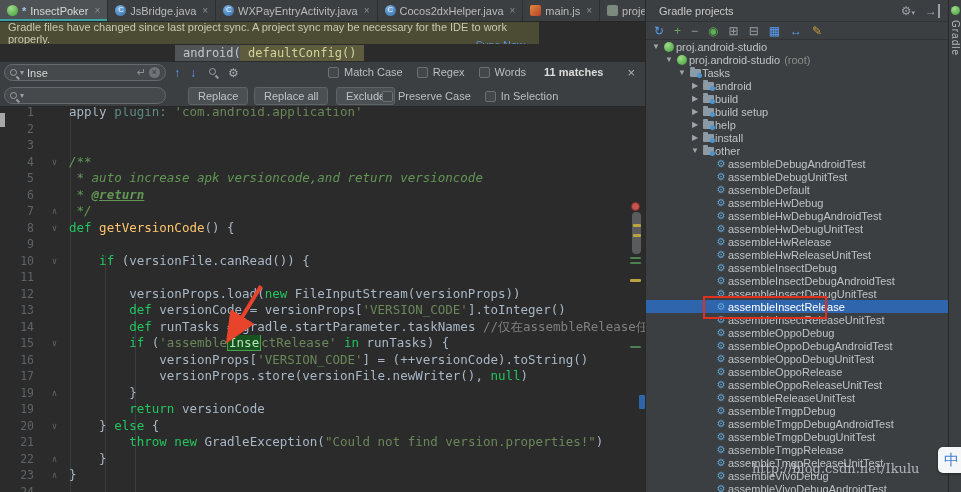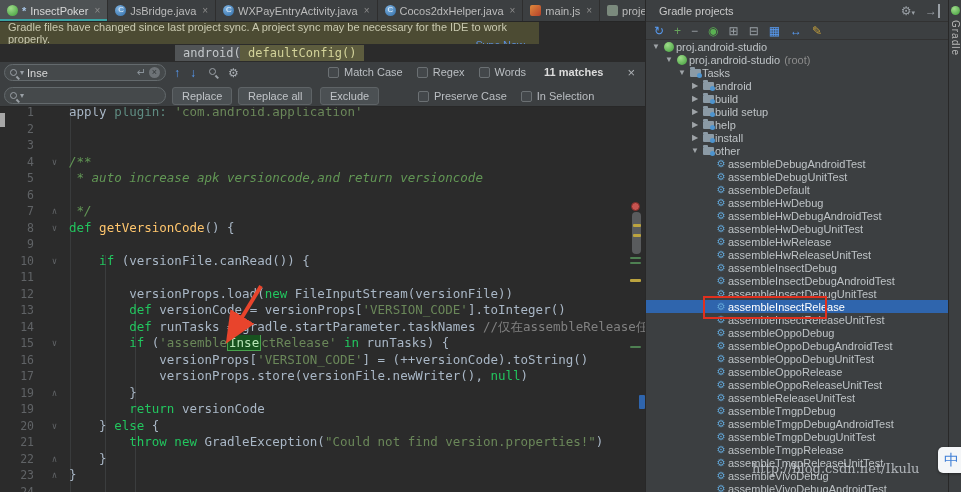--- a/index.html
+++ b/index.html
@@ -41,21 +41,21 @@
   .caret { font-size:8px; color:#9aa0a6; }
   .fic { color:#8a9299; font-size:11px; }
   .clear-btn { width:11px; height:11px; border-radius:50%; background:#6e7377; color:#34383a; font-size:9px; line-height:11px; text-align:center; }
   .navarrow { position:absolute; top:4px; font-size:12px; font-weight:bold; color:#589df6; }
   .gear { position:absolute; top:4px; color:#a8adb2; font-size:12px; }
   .cbrow { position:absolute; top:4px; display:flex; gap:14px; }
   .cb { display:flex; gap:5px; align-items:center; color:#bbbfc3; }
   .cb .box { width:11px; height:11px; background:#43474a; border:1px solid #6b7073; border-radius:2px; }
   .matches { font-weight:bold; color:#dcdcdc; margin-left:4px; }
   .fclose { position:absolute; right:10px; top:3px; color:#aeb2b6; font-size:13px; }
-  .fbtn { position:absolute; top:25px; height:18px; background:#4b5053; border:1px solid #5e6366; border-radius:3px; color:#c0c4c8; font-size:11px; padding:0 9px; font-family:"Liberation Sans",sans-serif; }
+  .fbtn { position:absolute; top:25px; height:18px; background:#4b5053; border:1px solid #5e6366; border-radius:3px; color:#c0c4c8; font-size:11px; padding:0 9px; font-family:"Liberation Sans",sans-serif;margin-left:16px; }
 
   
   #editor { position:absolute; left:0; top:107px; width:645px; height:385px; background:#2b2b2b; overflow:hidden; }
   #code { position:absolute; left:0; top:-3px; width:100%; }
   .cline { height:16.5px; line-height:16.5px; white-space:pre; font-family:"DejaVu Sans Mono",monospace; font-size:12.5px; display:flex; }
   .gut { width:40px; text-align:right; color:#606366; font-size:11.5px; flex:0 0 auto; padding-right:6px; }
   .fold { width:29px; flex:0 0 auto; color:#606366; font-size:9px; text-align:center; }
   .ctext { flex:1; overflow:hidden; }
   .gutline { position:absolute; left:70px; top:0; bottom:0; width:1px; background:#393b3c; }
   .iguide { position:absolute; width:1px; background:#3b3d3e; }
@@ -186,21 +186,21 @@
   </div>
   <div class="frow" style="top:22px;">
     <div class="ffield" style="top:3px;">
       <span class="mag"></span>
       <span class="caret">▾</span>
       <input value="" style="">
     </div>
     <button class="fbtn" style="left:172px; top:3px; position:absolute;">Replace</button>
     <button class="fbtn" style="left:238px; top:3px; position:absolute;">Replace all</button>
     <button class="fbtn" style="left:320px; top:3px; position:absolute;">Exclude</button>
-    <div class="cbrow" style="left:418px; top:6px;">
+    <div class="cbrow" style="left:382px; top:6px;">
       <span class="cb">
           <span class="box"></span>
           <span>Preserve Case</span>
         </span>
       <span class="cb">
           <span class="box"></span>
           <span>In Selection</span>
         </span>
     </div>
   </div>
@@ -210,27 +210,27 @@
   <div class="gutline"></div>
   <div class="iguide" style="left:105px; top:148px; height:312px;"></div>
   <div class="iguide" style="left:135px; top:182px; height:262px;"></div>
   <div id="gutter-marker"></div>
   <div id="code">
       <div class="cline"><span class="gut">1</span><span class="fold"></span><span class="ctext"><span class="c-p">apply </span><span class="c-na">plugin: </span><span class="c-s">'com.android.application'</span></span></div>
       <div class="cline"><span class="gut">2</span><span class="fold"></span><span class="ctext"></span></div>
       <div class="cline"><span class="gut">3</span><span class="fold"></span><span class="ctext"></span></div>
       <div class="cline"><span class="gut">4</span><span class="fold">∨</span><span class="ctext"><span class="c-d">/**</span></span></div>
       <div class="cline"><span class="gut">5</span><span class="fold"></span><span class="ctext"><span class="c-d"> * auto increase apk versioncode,and return versioncode</span></span></div>
-      <div class="cline"><span class="gut">6</span><span class="fold"></span></div>
+      <div class="cline"><span class="gut">6</span><span class="fold"></span><span class="ctext"><span class="c-d"> * </span><span class="c-dt">@return</span></span></div>
       <div class="cline"><span class="gut">7</span><span class="fold">∧</span><span class="ctext"><span class="c-d"> */</span></span></div>
       <div class="cline"><span class="gut">8</span><span class="fold">∨</span><span class="ctext"><span class="c-k">def </span><span class="c-fn">getVersionCode</span><span class="c-p">() {</span></span></div>
       <div class="cline"><span class="gut">9</span><span class="fold"></span></div>
       <div class="cline"><span class="gut">10</span><span class="fold">∨</span><span class="ctext"><span class="c-p">    </span><span class="c-k">if </span><span class="c-p">(versionFile.canRead()) {</span></span></div>
       <div class="cline"><span class="gut">11</span><span class="fold"></span></div>
-      <div class="cline"><span class="gut">12</span><span class="fold"></span><span class="ctext"><span class="c-p">        versionProps.load(</span><span class="c-k">new </span><span class="c-p">FileInputStream(versionFile))</span></span></div>
+      <div class="cline"><span class="gut">12</span><span class="fold"></span><span class="ctext"><span class="c-p">        versionProps.load(</span><span class="c-k">new </span><span class="c-p">FileInputStream(versionProps))</span></span></div>
       <div class="cline"><span class="gut">13</span><span class="fold"></span><span class="ctext"><span class="c-p">        </span><span class="c-k">def </span><span class="c-p">versionCode = versionProps[</span><span class="c-s">'VERSION_CODE'</span><span class="c-p">].toInteger()</span></span></div>
       <div class="cline"><span class="gut">14</span><span class="fold"></span><span class="ctext"><span class="c-p">        </span><span class="c-k">def </span><span class="c-p">runTasks = gradle.startParameter.taskNames </span><span class="c-c">//仅在assembleRelease任务是增加版本号,其他渠道包在</span></span></div>
       <div class="cline"><span class="gut">15</span><span class="fold">∨</span><span class="ctext"><span class="c-p">        </span><span class="c-k">if </span><span class="c-p">(</span><span class="c-s">'assemble</span><span class="c-s c-hl">Inse</span><span class="c-s">ctRelease'</span><span class="c-p"> </span><span class="c-k">in</span><span class="c-p"> runTasks) {</span></span></div>
       <div class="cline"><span class="gut">16</span><span class="fold"></span><span class="ctext"><span class="c-p">            versionProps[</span><span class="c-s">'VERSION_CODE'</span><span class="c-p">] = (++versionCode).toString()</span></span></div>
       <div class="cline"><span class="gut">17</span><span class="fold"></span><span class="ctext"><span class="c-p">            versionProps.store(versionFile.newWriter(), </span><span class="c-k">null</span><span class="c-p">)</span></span></div>
       <div class="cline"><span class="gut">19</span><span class="fold">∧</span><span class="ctext"><span class="c-p">        }</span></span></div>
       <div class="cline"><span class="gut">19</span><span class="fold"></span><span class="ctext"><span class="c-p">        </span><span class="c-k">return </span><span class="c-p">versionCode</span></span></div>
       <div class="cline"><span class="gut">20</span><span class="fold">∨</span><span class="ctext"><span class="c-p">    } </span><span class="c-k">else</span><span class="c-p"> {</span></span></div>
       <div class="cline"><span class="gut">21</span><span class="fold"></span><span class="ctext"><span class="c-p">        </span><span class="c-k">throw new </span><span class="c-p">GradleException(</span><span class="c-s">"Could not find version.properties!"</span><span class="c-p">)</span></span></div>
       <div class="cline"><span class="gut">22</span><span class="fold">∧</span><span class="ctext"><span class="c-p">    }</span></span></div>

